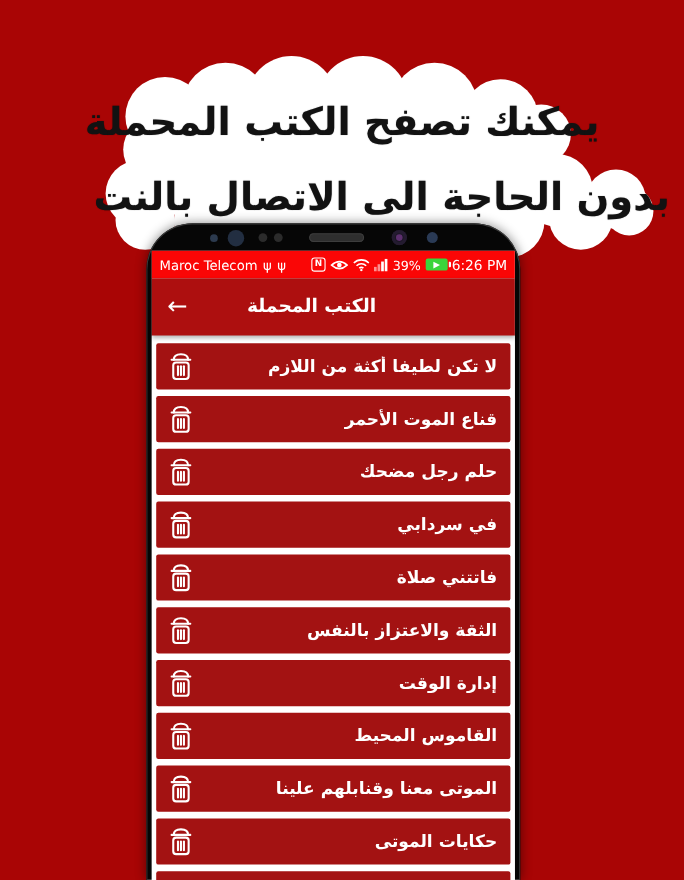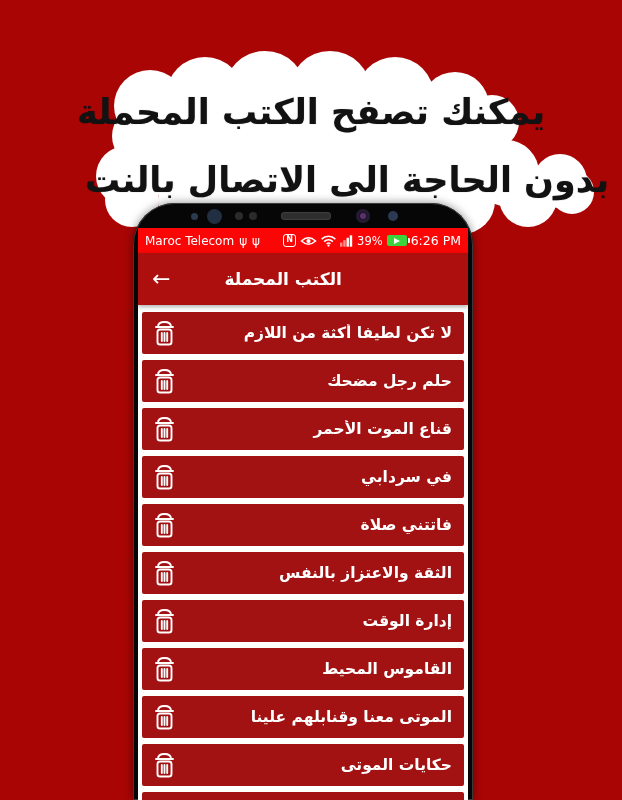--- a/index.html
+++ b/index.html
@@ -262,37 +262,37 @@
             <g fill="none" stroke="#fff" stroke-width="1.9" stroke-linecap="round" stroke-linejoin="round">
               <path d="M3.5 8 L20.5 8"></path>
                 <path d="M5.5 8 Q5.5 3 12 3 Q18.5 3 18.5 8"></path>
               <rect x="5" y="10.5" width="14" height="15" rx="2.6"></rect>
               <path d="M9.3 14 L9.3 22"></path>
                 <path d="M12 14 L12 22"></path>
                 <path d="M14.7 14 L14.7 22"></path>
             </g>
           </svg>
         </button>
+        <span class="book-title">قناع الموت الأحمر</span>
+      </div>
+
+      <div class="book-row">
+        <button class="delete-btn">
+          <svg width="25" height="28" viewBox="0 0 24 28">
+            <g fill="none" stroke="#fff" stroke-width="1.9" stroke-linecap="round" stroke-linejoin="round">
+              <path d="M3.5 8 L20.5 8"></path>
+                <path d="M5.5 8 Q5.5 3 12 3 Q18.5 3 18.5 8"></path>
+              <rect x="5" y="10.5" width="14" height="15" rx="2.6"></rect>
+              <path d="M9.3 14 L9.3 22"></path>
+                <path d="M12 14 L12 22"></path>
+                <path d="M14.7 14 L14.7 22"></path>
+            </g>
+          </svg>
+        </button>
         <span class="book-title">حلم رجل مضحك</span>
-      </div>
-
-      <div class="book-row">
-        <button class="delete-btn">
-          <svg width="25" height="28" viewBox="0 0 24 28">
-            <g fill="none" stroke="#fff" stroke-width="1.9" stroke-linecap="round" stroke-linejoin="round">
-              <path d="M3.5 8 L20.5 8"></path>
-                <path d="M5.5 8 Q5.5 3 12 3 Q18.5 3 18.5 8"></path>
-              <rect x="5" y="10.5" width="14" height="15" rx="2.6"></rect>
-              <path d="M9.3 14 L9.3 22"></path>
-                <path d="M12 14 L12 22"></path>
-                <path d="M14.7 14 L14.7 22"></path>
-            </g>
-          </svg>
-        </button>
-        <span class="book-title">قناع الموت الأحمر</span>
       </div>
 
       <div class="book-row">
         <button class="delete-btn">
           <svg width="25" height="28" viewBox="0 0 24 28">
             <g fill="none" stroke="#fff" stroke-width="1.9" stroke-linecap="round" stroke-linejoin="round">
               <path d="M3.5 8 L20.5 8"></path>
                 <path d="M5.5 8 Q5.5 3 12 3 Q18.5 3 18.5 8"></path>
               <rect x="5" y="10.5" width="14" height="15" rx="2.6"></rect>
               <path d="M9.3 14 L9.3 22"></path>

